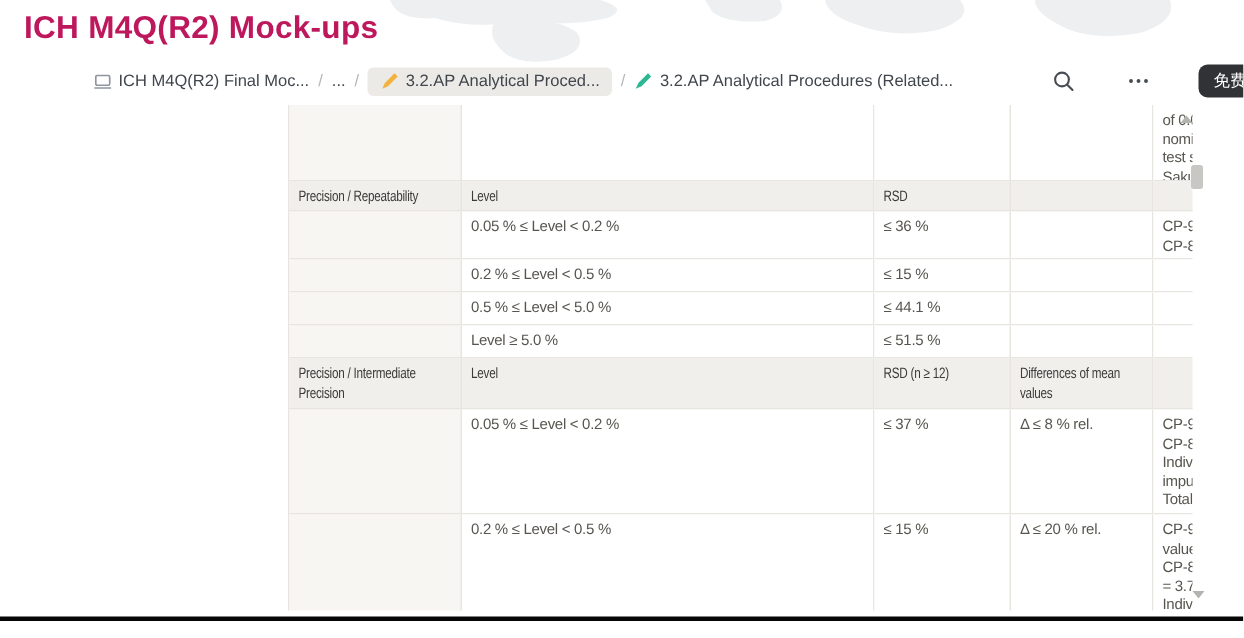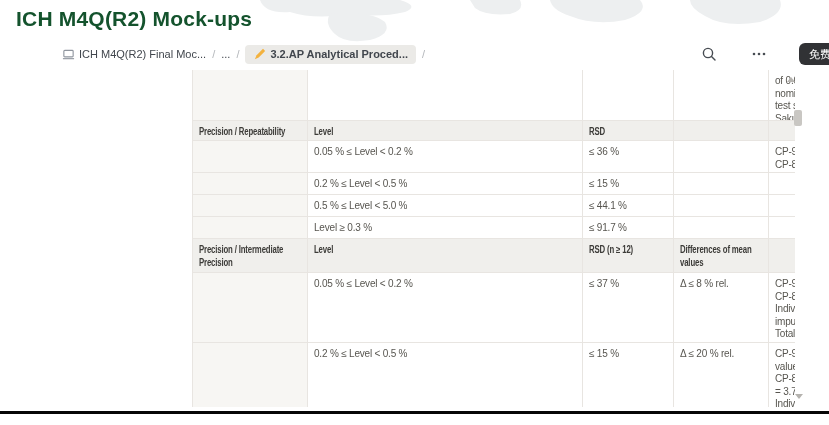--- a/index.html
+++ b/index.html
@@ -7,33 +7,33 @@
   .page {
     position:relative; width:829px; height:425px; overflow:hidden;
     background:#ffffff; font-family:"Liberation Sans","DejaVu Sans",sans-serif;
     color:#25282c;
   }
   
   .map-decor { position:absolute; left:220px; top:0; width:600px; height:58px; pointer-events:none; }
   
   .doc-title {
     position:absolute; left:16px; top:7px; font-size:21px; font-weight:600;
-    color:#14532d; letter-spacing:.2px;
+    color:#be185d; letter-spacing:.2px;
   }
   
   .toolbar {
     position:absolute; left:0; top:40px; width:829px; height:28px;
     display:flex; align-items:center; justify-content:space-between;
     padding:0 10px 0 18px;
     margin-left:44px;
   }
   .breadcrumb { display:flex; align-items:center; font-size:11px; color:#41464d; white-space:nowrap; }
   .bc-item { display:flex; align-items:center; gap:4px; cursor:pointer; }
   .bc-sep { margin:0 6px; color:#b4b7bb; }
-  .bc-pill { background:#ebeae7; border-radius:4px; padding:3px 8px; display:flex; align-items:center; gap:4px;font-weight:bold; }
+  .bc-pill { background:#ebeae7; border-radius:4px; padding:3px 8px; display:flex; align-items:center; gap:4px; }
   .bc-icon { display:inline-flex; width:13px; height:13px; align-items:center; justify-content:center; }
   .actions { display:flex; align-items:center; gap:30px; }
   .icon-btn { display:flex; align-items:center; justify-content:center; width:20px; height:20px; cursor:pointer; }
   .trial-btn {
     background:#313235; color:#ffffff; font-size:11px; line-height:22px; height:22px;
     padding:0 10px; border-radius:6px; cursor:pointer; white-space:nowrap;
   }
   
   .table-wrap {
     position:absolute; left:192px; top:70px; width:603px; height:337px; overflow:hidden;
@@ -45,21 +45,21 @@
     border-left:1px solid #e8e5e1;
     width:706px;
   }
   .cell {
     border-right:1px solid #e8e5e1; border-bottom:1px solid #e8e5e1;
     padding:5px 6px 3px 6px; overflow:hidden;
     font-size:10px; line-height:12.5px; letter-spacing:-0.2px;
     color:#57554f; white-space:pre-line; background:#fff;
   }
   .cell.c0 { background:#f7f6f3; }
-  .cell.hdr { background:#f0efec; color:#3c3b38; font-weight:bold; }
+  .cell.hdr { background:#f0efec; color:#3c3b38; font-weight:normal; }
   .hdr-text { display:inline-block; width:128%; transform:scaleX(0.78); transform-origin:0 0; }
   
   .scroll-up {
     position:absolute; left:787px; top:77px; width:0; height:0;
     border-left:4px solid transparent; border-right:4px solid transparent;
     border-bottom:5px solid #b5b3af; cursor:pointer;
   }
   .scroll-thumb {
     position:absolute; left:794px; top:110px; width:8px; height:16px;
     background:#c9c7c3; border-radius:2px; cursor:pointer;
@@ -113,20 +113,28 @@
         <span class="bc-icon">
           <svg width="12" height="12" viewBox="0 0 14 14">
             <path d="M1 13 L3 8.5 L10.5 1 L13 3.5 L5.5 11 Z" fill="#f3b23e"></path>
           </svg>
         </span>
         <span>3.2.AP Analytical Proced...</span>
       </div>
 
       <span class="bc-sep">/</span>
 
+      <div class="bc-item">
+        <span class="bc-icon">
+          <svg width="12" height="12" viewBox="0 0 14 14">
+            <path d="M1 13 L3 8.5 L10.5 1 L13 3.5 L5.5 11 Z" fill="#2eb793"></path>
+          </svg>
+        </span>
+        <span>3.2.AP Analytical Procedures (Related...</span>
+      </div>
     </div>
 
     <div class="actions">
       <div class="icon-btn">
         <svg width="16" height="16" viewBox="0 0 16 16">
           <circle cx="7" cy="7" r="4.6" fill="none" stroke="#474c52" stroke-width="1.4"></circle>
           <path d="M10.5 10.5 L14 14" stroke="#474c52" stroke-width="1.4" stroke-linecap="round"></path>
         </svg>
       </div>
       <div class="icon-btn">
@@ -165,22 +173,22 @@
         <div class="cell">0.2 % ≤ Level &lt; 0.5 %</div>
         <div class="cell">≤ 15 %</div>
         <div class="cell"></div>
         <div class="cell"></div>
         <div class="cell c0"></div>
         <div class="cell">0.5 % ≤ Level &lt; 5.0 %</div>
         <div class="cell">≤ 44.1 %</div>
         <div class="cell"></div>
         <div class="cell"></div>
         <div class="cell c0"></div>
-        <div class="cell">Level ≥ 0.3 %</div>
-        <div class="cell">≤ 91.7 %</div>
+        <div class="cell">Level ≥ 5.0 %</div>
+        <div class="cell">≤ 51.5 %</div>
         <div class="cell"></div>
         <div class="cell"></div>
         <div class="cell hdr c0"><span class="hdr-text">Precision / Intermediate Precision</span></div>
         <div class="cell hdr"><span class="hdr-text">Level</span></div>
         <div class="cell hdr"><span class="hdr-text">RSD (n ≥ 12)</span></div>
         <div class="cell hdr"><span class="hdr-text">Differences of mean values</span></div>
         <div class="cell hdr"></div>
         <div class="cell c0"></div>
         <div class="cell">0.05 % ≤ Level &lt; 0.2 %</div>
         <div class="cell">≤ 37 %</div>

